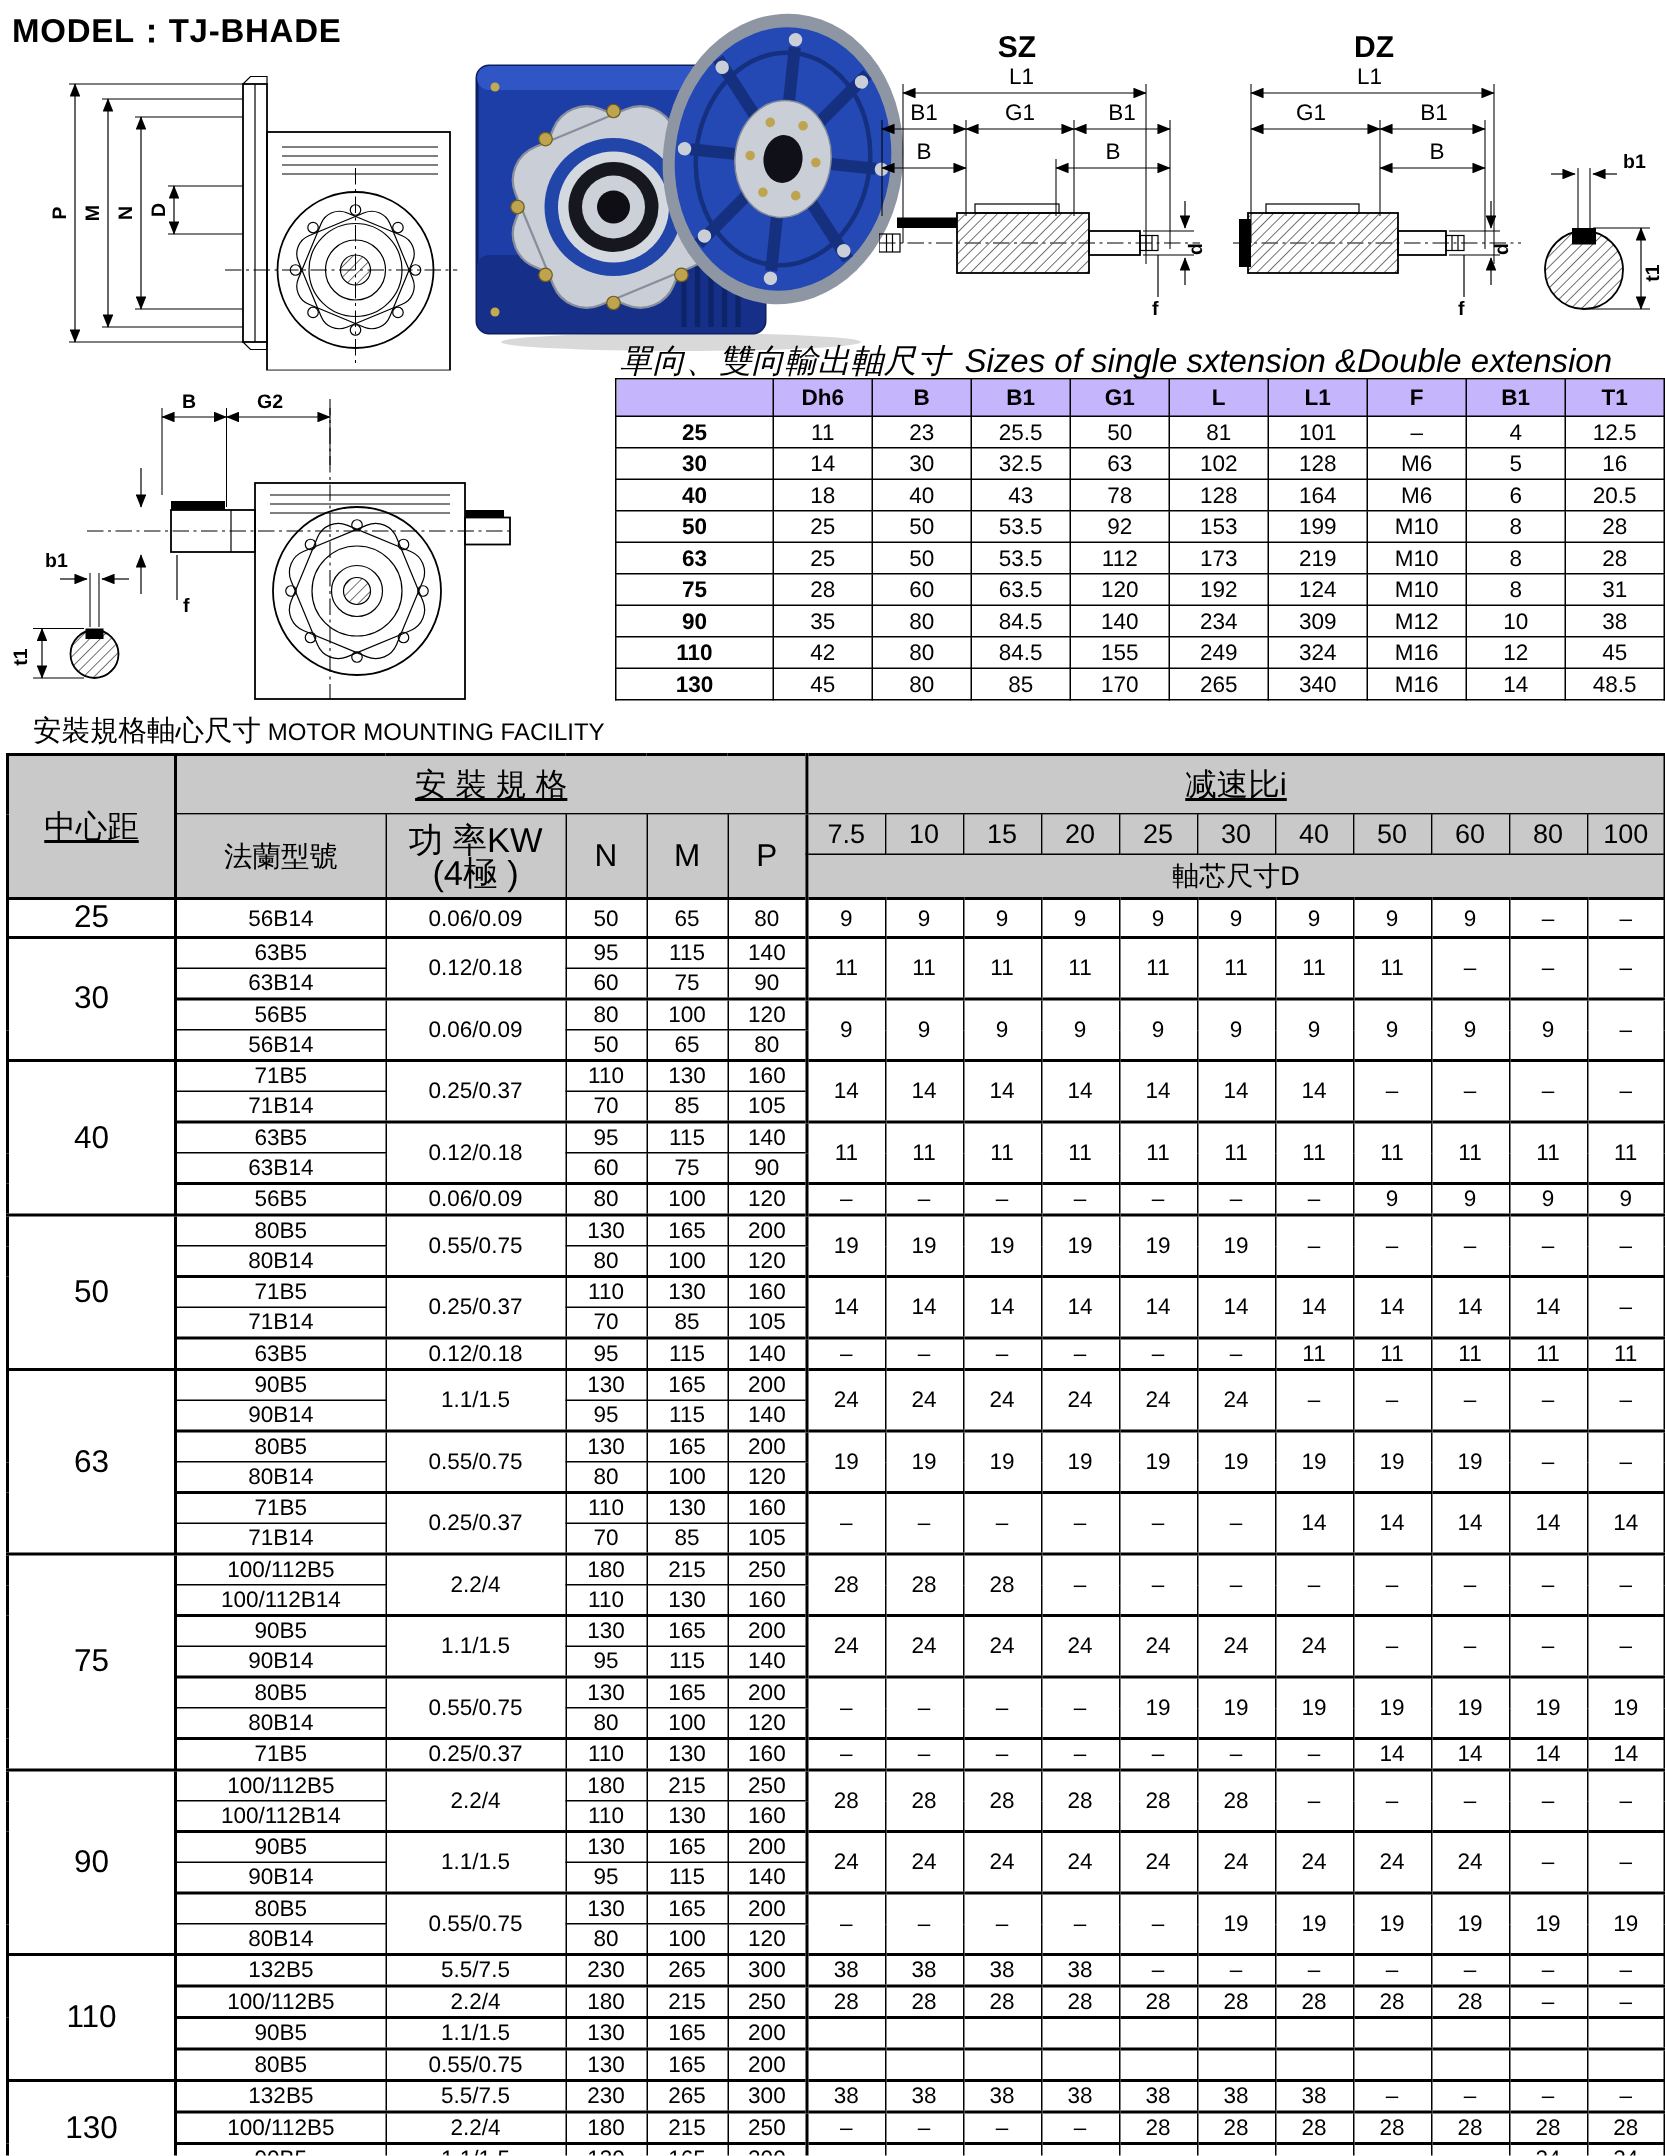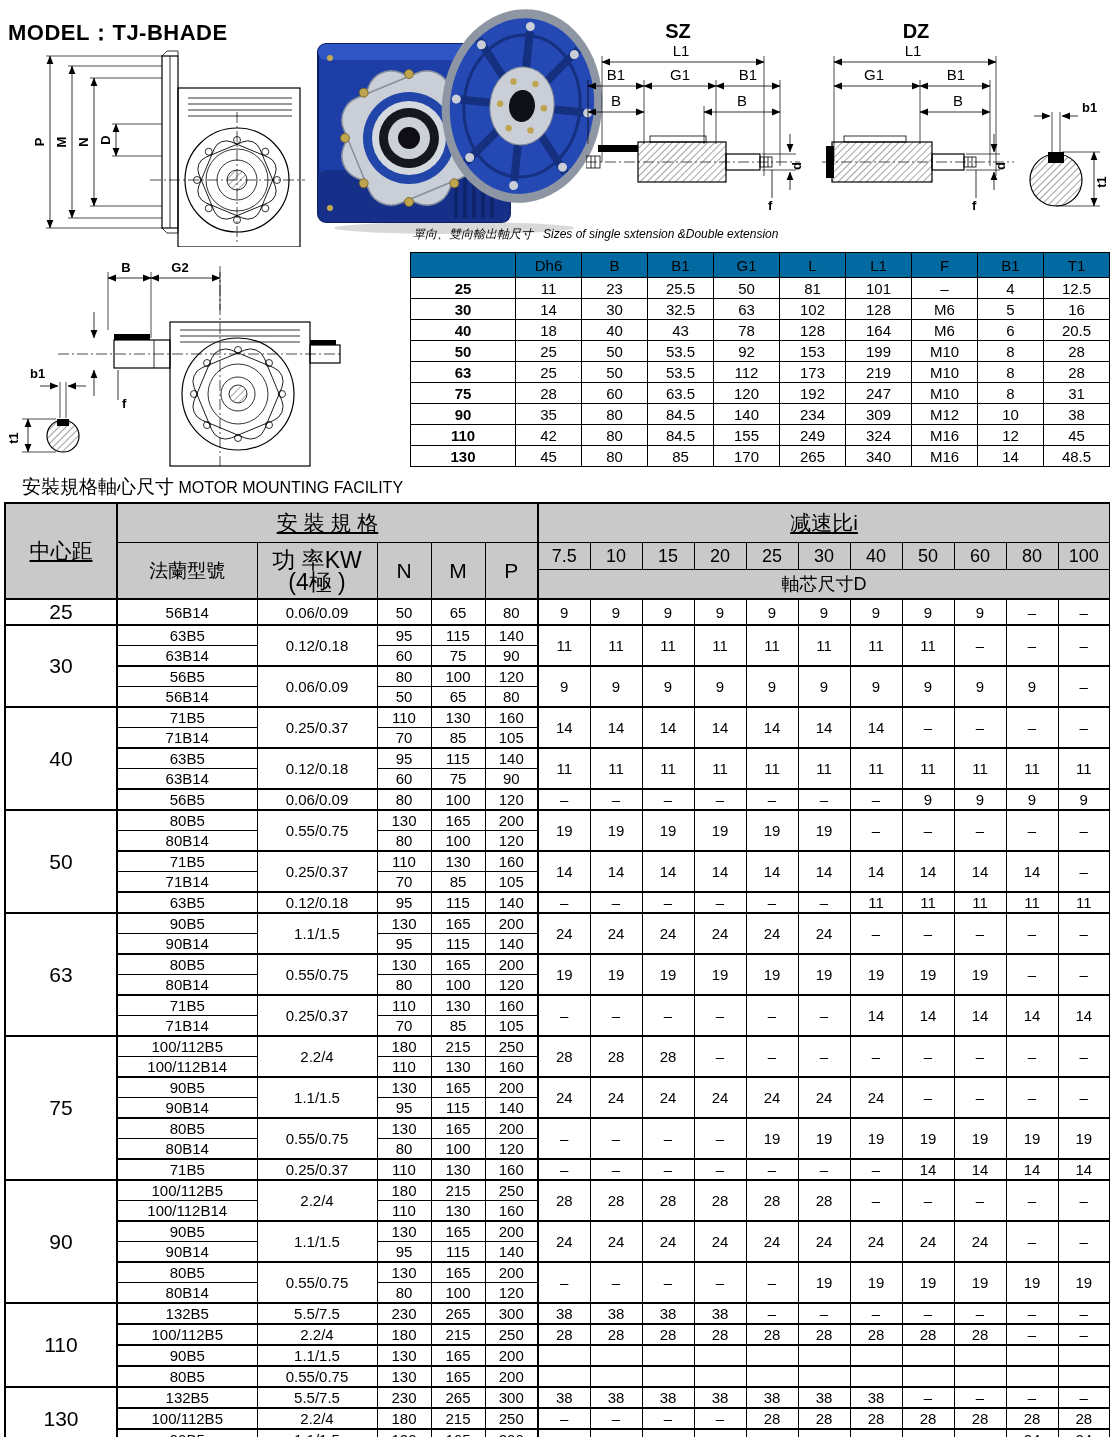--- a/index.html
+++ b/index.html
@@ -6,41 +6,41 @@
   body{width:1110px;height:1437px;position:relative;font-family:"Liberation Sans",sans-serif;color:#000;}
   .abs{position:absolute;}
   h1{font-size:22px;font-weight:bold;margin:0;letter-spacing:0.5px;}
 
   
   table{border-collapse:collapse;table-layout:fixed;background:#fff;}
   th,td{border:1px solid #000;text-align:center;vertical-align:middle;padding:0;white-space:nowrap;overflow:hidden;}
 
   
   .t1{width:699px;border:1.5px solid #000;}
-  .t1 thead th{background:#0369a1;font-weight:normal;font-size:15px;height:24px;}
+  .t1 thead th{background:#c4b5fd;font-weight:bold;font-size:15px;height:24px;}
   .t1 td{font-size:15px;height:20px;}
   .t1 td.rowhead{font-weight:bold;}
 
   
   .t2{width:1105px;border:2px solid #000;}
   .t2 thead th{background:#c9c9c9;font-weight:normal;}
   .t2 thead tr:nth-child(1) th{height:38px;font-size:21px;text-decoration:underline;}
   .t2 thead tr:nth-child(2) th.ratio-h{height:26px;font-size:18px;}
   .t2 thead tr:nth-child(3) th{height:28px;font-size:18px;}
   .t2 th.med{font-size:19px;}
   .t2 th.nmp{font-size:21px;}
   .t2 tbody td{height:19px;font-size:15px;}
   .t2 td.center-col{font-size:21px;border-right:2px solid #000;}
   .t2 td.p-col,.t2 th.thickright{border-right:2px solid #000;}
   .t2 td.ratio-first,.t2 th.thickleft{border-left:2px solid #000;margin-top:27px;}
   .t2 tr.group-start td{border-top:2.5px solid #000;}
   .t2 tr.sub-start td{border-top:2px solid #000;}
   .t2 th .pline{line-height:22px;font-size:23px;}
 
-  .caption{font-style:italic;font-size:12px;white-space:nowrap;text-align:right;}
+  .caption{font-style:italic;font-size:22px;white-space:nowrap;text-align:right;}
   .caption .zh{margin-right:10px;}
   .sec-title{white-space:nowrap;margin-left:16px;}
   .sec-title .zh{font-size:19px;}
   .sec-title .en{font-size:16px;}
 
   
   svg .out{fill:none;stroke:#000;stroke-width:1.2;}
   svg .thin{fill:none;stroke:#000;stroke-width:0.8;}
   svg .ext{stroke:#000;stroke-width:0.7;fill:none;}
   svg .cl{stroke:#000;stroke-width:0.7;stroke-dasharray:11 3 2 3;fill:none;}
@@ -58,21 +58,21 @@
       <path d="M0,0 L10,4 L0,8 z"></path>
     </marker>
     <pattern id="hatch" width="5" height="5" patternUnits="userSpaceOnUse" patternTransform="rotate(45)">
       <line x1="0" y1="0" x2="0" y2="5" stroke="#555" stroke-width="1.1"></line>
     </pattern>
   </defs>
 </svg>
 
 <div class="sheet">
 
-  <h1 class="abs" style="left:8px;top:6px;margin-top:12px;">MODEL：TJ-BHADE</h1>
+  <h1 class="abs" style="left:8px;top:6px;">MODEL：TJ-BHADE</h1>
 
   <svg class="abs" style="left:10px;top:42px;" width="295" height="205" viewBox="0 0 295 205">
     <line class="ext" x1="36" y1="14" x2="152" y2="14"></line>
       <line class="ext" x1="36" y1="186" x2="152" y2="186"></line>
     <line class="ext" x1="58" y1="24" x2="152" y2="24"></line>
       <line class="ext" x1="58" y1="176" x2="152" y2="176"></line>
     <line class="ext" x1="80" y1="36" x2="152" y2="36"></line>
       <line class="ext" x1="80" y1="164" x2="152" y2="164"></line>
     <line class="ext" x1="102" y1="82" x2="152" y2="82"></line>
       <line class="ext" x1="102" y1="114" x2="152" y2="114"></line>
@@ -339,21 +339,21 @@
           <td>8</td>
           <td>28</td>
         </tr>
         <tr>
           <td class="rowhead">75</td>
           <td>28</td>
           <td>60</td>
           <td>63.5</td>
           <td>120</td>
           <td>192</td>
-          <td>247</td>
+          <td>124</td>
           <td>M10</td>
           <td>8</td>
           <td>31</td>
         </tr>
         <tr>
           <td class="rowhead">90</td>
           <td>35</td>
           <td>80</td>
           <td>84.5</td>
           <td>140</td>

